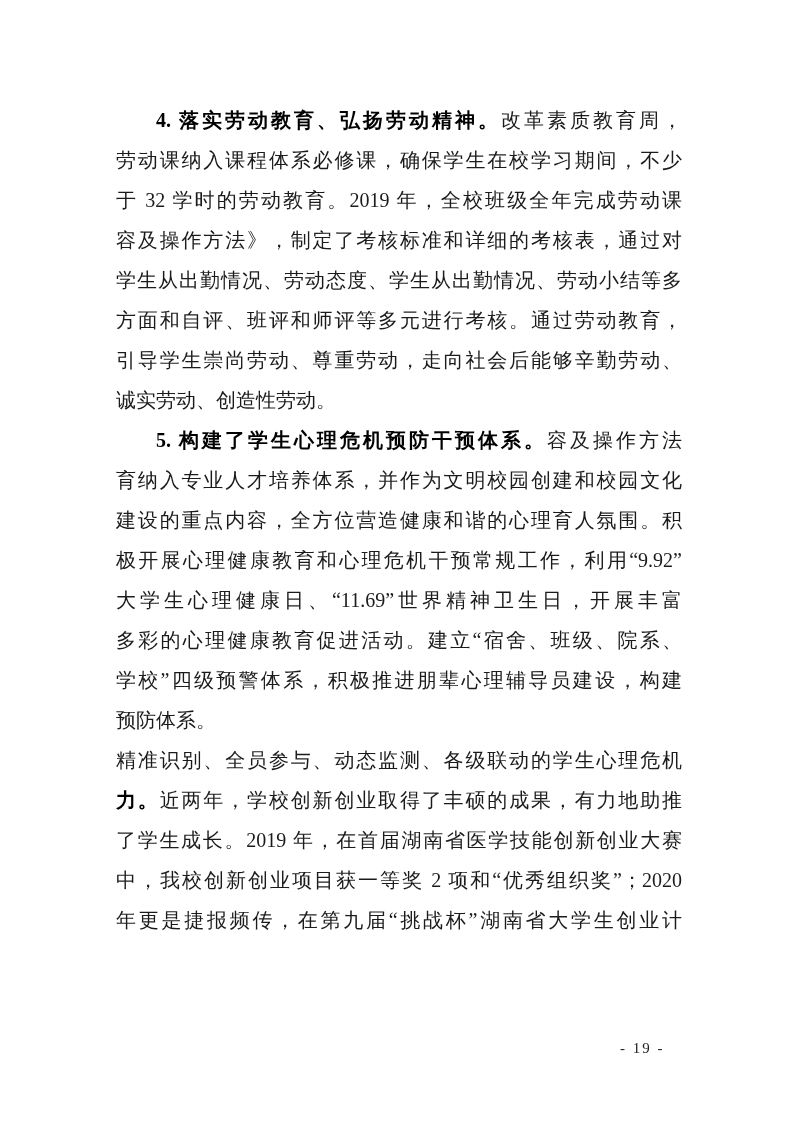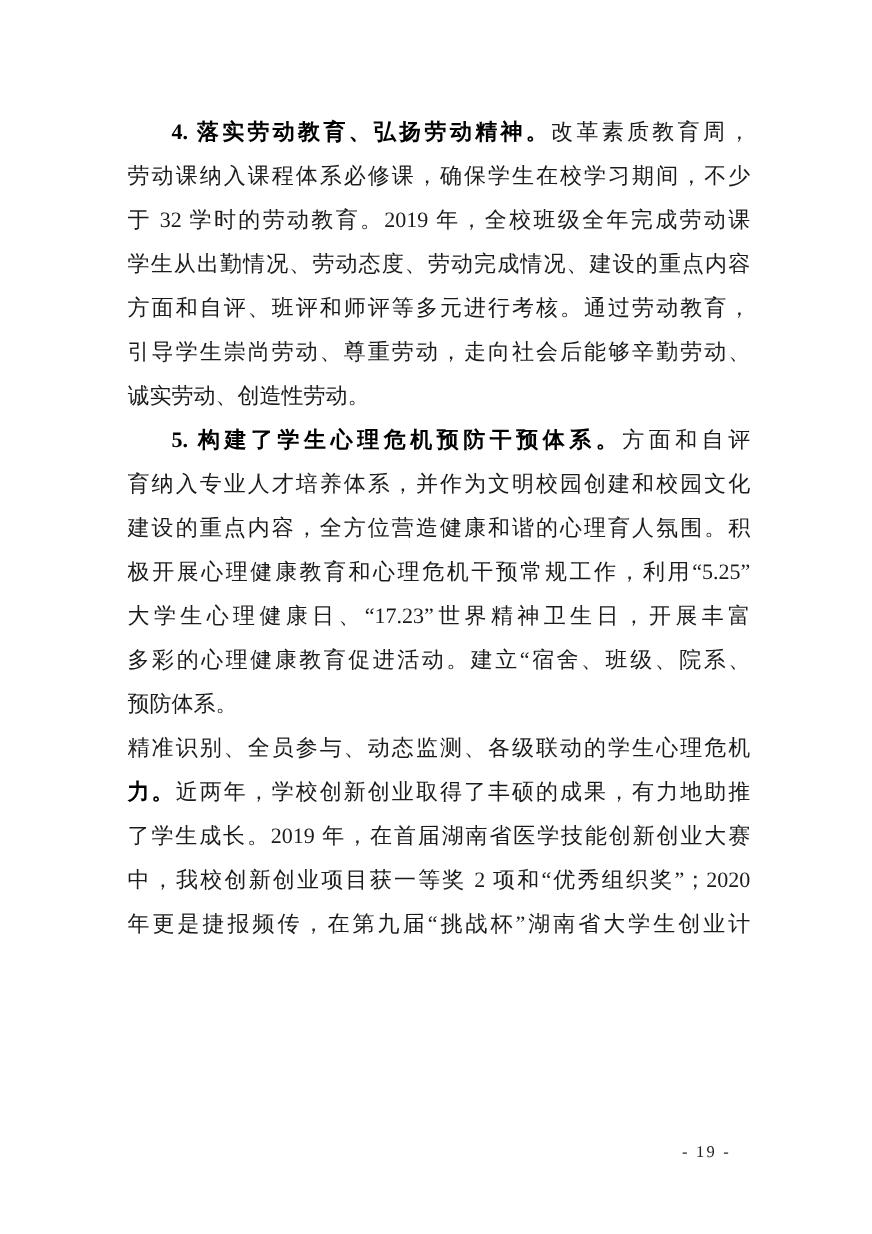--- a/index.html
+++ b/index.html
@@ -50,33 +50,35 @@
 </head>
 <body>
 
 <div class="page">
   <div class="text-block">
 
     <section class="para">
       <div class="line indent"><b>4. 落实劳动教育、弘扬劳动精神。</b><span>改革素质教育周，</span></div>
       <div class="line"><b></b><span>劳动课纳入课程体系必修课，确保学生在校学习期间，不少</span></div>
       <div class="line"><b></b><span>于 32 学时的劳动教育。2019 年，全校班级全年完成劳动课</span></div>
-      <div class="line"><b></b><span>学生从出勤情况、劳动态度、劳动完成情况、建设的重点内容</span></div>
+      <div class="line"><b></b><span>容及操作方法》，制定了考核标准和详细的考核表，通过对</span></div>
+      <div class="line"><b></b><span>学生从出勤情况、劳动态度、学生从出勤情况、劳动小结等多</span></div>
       <div class="line"><b></b><span>方面和自评、班评和师评等多元进行考核。通过劳动教育，</span></div>
       <div class="line"><b></b><span>引导学生崇尚劳动、尊重劳动，走向社会后能够辛勤劳动、</span></div>
       <div class="line plain-end"><b></b><span>诚实劳动、创造性劳动。</span></div>
     </section>
 
     <section class="para">
-      <div class="line indent"><b>5. 构建了学生心理危机预防干预体系。</b><span>方面和自评</span></div>
+      <div class="line indent"><b>5. 构建了学生心理危机预防干预体系。</b><span>容及操作方法</span></div>
       <div class="line"><b></b><span>育纳入专业人才培养体系，并作为文明校园创建和校园文化</span></div>
       <div class="line"><b></b><span>建设的重点内容，全方位营造健康和谐的心理育人氛围。积</span></div>
-      <div class="line"><b></b><span>极开展心理健康教育和心理危机干预常规工作，利用“5.25”</span></div>
-      <div class="line"><b></b><span>大学生心理健康日、“17.23”世界精神卫生日，开展丰富</span></div>
+      <div class="line"><b></b><span>极开展心理健康教育和心理危机干预常规工作，利用“9.92”</span></div>
+      <div class="line"><b></b><span>大学生心理健康日、“11.69”世界精神卫生日，开展丰富</span></div>
       <div class="line"><b></b><span>多彩的心理健康教育促进活动。建立“宿舍、班级、院系、</span></div>
+      <div class="line"><b></b><span>学校”四级预警体系，积极推进朋辈心理辅导员建设，构建</span></div>
       <div class="line plain-end"><b></b><span>预防体系。</span></div>
       <div class="line"><b></b><span>精准识别、全员参与、动态监测、各级联动的学生心理危机</span></div>
     </section>
 
     <section class="para">
       <div class="line"><b>力。</b><span>近两年，学校创新创业取得了丰硕的成果，有力地助推</span></div>
       <div class="line"><b></b><span>了学生成长。2019 年，在首届湖南省医学技能创新创业大赛</span></div>
       <div class="line"><b></b><span>中，我校创新创业项目获一等奖 2 项和“优秀组织奖”；2020</span></div>
       <div class="line"><b></b><span>年更是捷报频传，在第九届“挑战杯”湖南省大学生创业计</span></div>
     </section>

